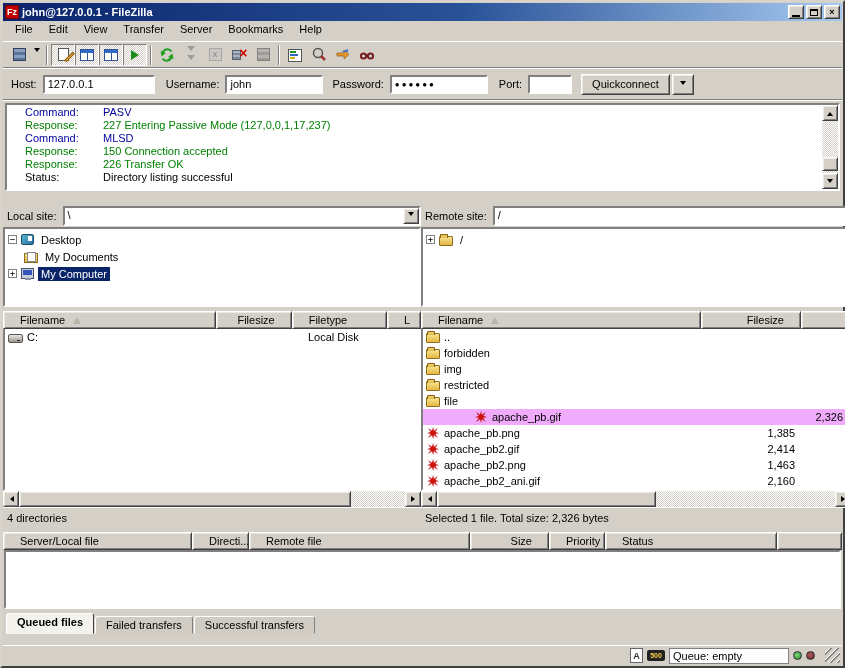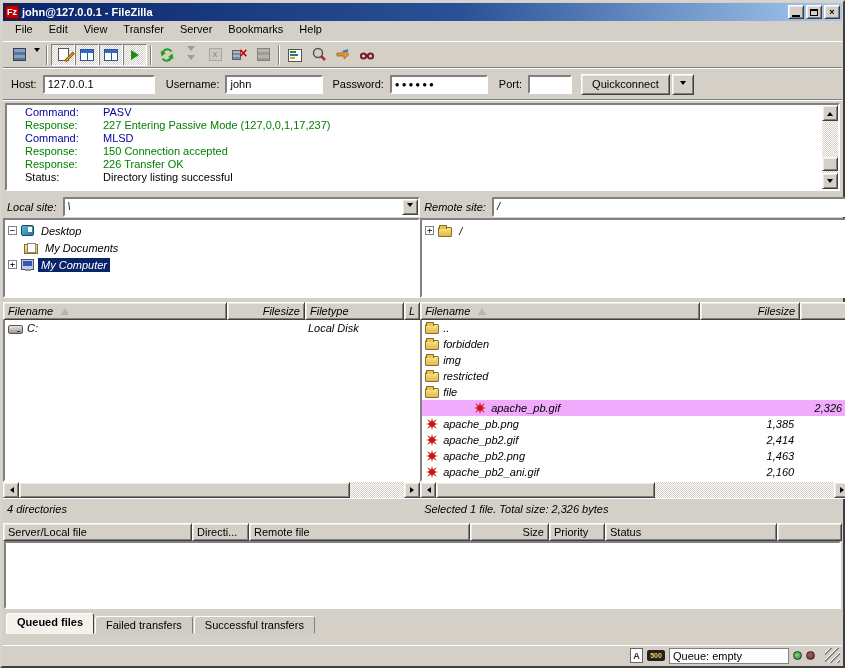--- a/index.html
+++ b/index.html
@@ -91,21 +91,21 @@
             box-shadow: inset 1px 1px 0 #ece9e2, inset -1px -1px 0 #808080; }
   .sb-track { position:relative; flex:1; }
   .sb-thumb { position:absolute; background:#d4d0c8; border:1px solid; border-color:#ffffff #404040 #404040 #ffffff;
               box-shadow: inset 1px 1px 0 #ece9e2, inset -1px -1px 0 #808080; }
   .tri-up    { width:0; height:0; border:3px solid transparent; border-bottom:4px solid #000; margin-top:-2px; }
   .tri-down  { width:0; height:0; border:3px solid transparent; border-top:4px solid #000; margin-bottom:-2px; }
   .tri-left  { width:0; height:0; border:3px solid transparent; border-right:4px solid #000; margin-left:-2px; }
   .tri-right { width:0; height:0; border:3px solid transparent; border-left:4px solid #000; margin-right:-2px; }
 
   
-  .main-row { display:flex; margin-top:5px;font-style:italic; }
+  .main-row { display:flex; margin-top:14px; }
   .pane-left  { width:418px; display:flex; flex-direction:column; }
   .v-splitter { width:8px; }
   .pane-right { flex:1; display:flex; flex-direction:column; }
 
   .site-row { height:21px; display:flex; align-items:center; }
   .site-label { padding:0 6px 0 4px; }
   .combo { flex:1; height:20px; display:flex; border:2px solid; border-color:#808080 #ffffff #ffffff #808080;
            background:#fff; }
   .combo-text { flex:1; padding:1px 3px; }
   .combo-btn { width:16px; display:flex; align-items:center; justify-content:center; background:#d4d0c8;
@@ -138,21 +138,21 @@
   .computer-icon::before { content:""; position:absolute; left:1px; top:1px; right:1px; bottom:3px; background:#3355bb; }
   .computer-icon::after { content:""; position:absolute; left:3px; bottom:-2px; width:6px; height:2px; background:#8a92a8; }
   .disk-icon { width:15px; height:9px; border:1px solid #555; border-radius:2px;
                background:linear-gradient(#e8e6e0,#9a968c); position:relative; margin-top:2px; }
   .disk-icon::after { content:""; position:absolute; right:2px; bottom:1px; width:3px; height:1px; background:#333; }
 
   
   .files-area { display:flex; }
   .files-main { flex:1; display:flex; flex-direction:column; overflow:hidden; }
   .hdr-row { height:18px; display:flex; background:#d4d0c8; }
-  .col-hdr { height:18px; display:flex; align-items:center; padding:0 4px; background:#d4d0c8;
+  .col-hdr { height:18px; display:flex; align-items:center; padding:0 16px; background:#d4d0c8;
              border:1px solid; border-color:#ffffff #404040 #404040 #ffffff;
              box-shadow: inset 1px 1px 0 #ece9e2, inset -1px -1px 0 #808080; overflow:hidden; white-space:nowrap;text-align:center; }
   .col-hdr.right { justify-content:flex-end; }
   .sort-arrow { width:0; height:0; border-left:4px solid transparent; border-right:4px solid transparent;
                 border-bottom:7px solid #b8b4aa; margin-left:8px; }
   .list-body { flex:1; background:#fff; border:2px solid; border-color:#808080 #ffffff #ffffff #808080;
                border-top:none; overflow:hidden; }
   .lrow { height:16px; display:flex; align-items:center; white-space:nowrap; }
   .lrow.selected { background:#f0abfc;padding-left:48px; }
   .cell { overflow:hidden; display:flex; align-items:center; padding-left:3px; }

